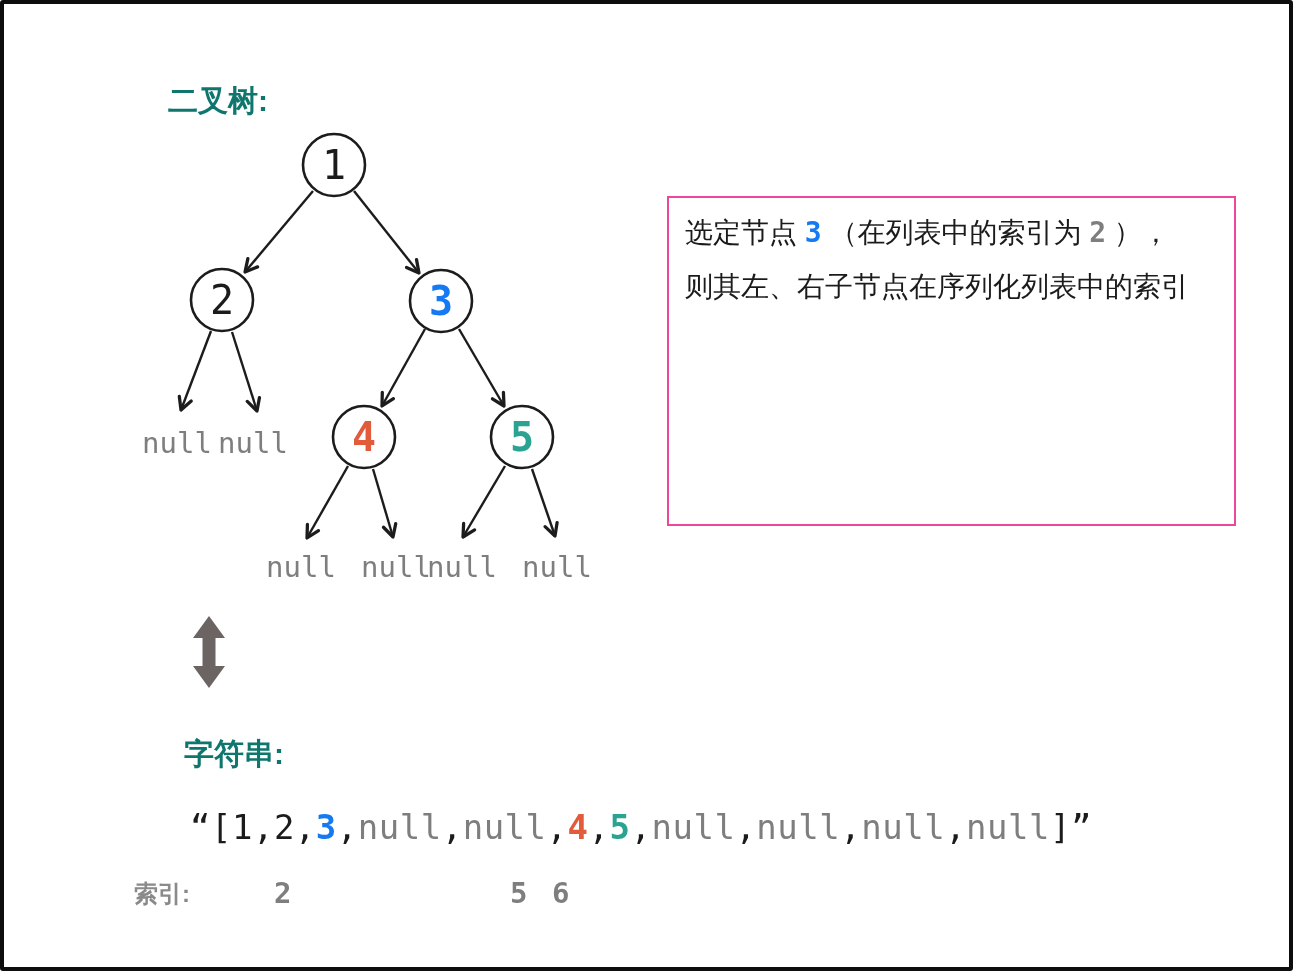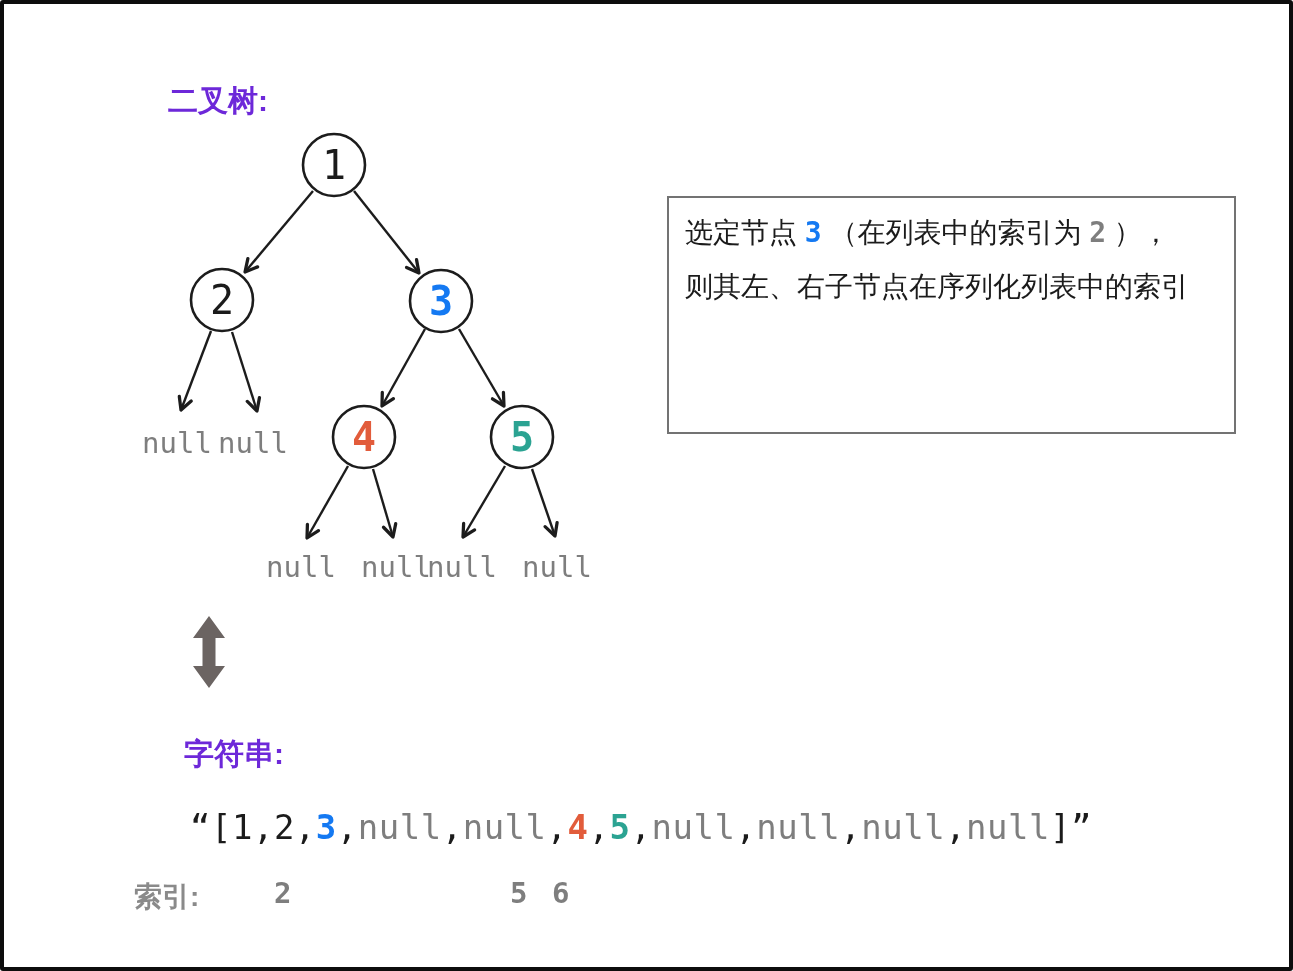--- a/index.html
+++ b/index.html
@@ -8,31 +8,31 @@
     position:relative;
     width:1293px;height:971px;
     box-sizing:border-box;
     background:#ffffff;
     border:4px solid #0d0d0d;
     border-radius:3px;
     overflow:hidden;
   }
   .abs{position:absolute;}
   .title{
-    font-size:30px;font-weight:bold;color:#6d28d9;
+    font-size:30px;font-weight:bold;color:#0f766e;
     white-space:nowrap;line-height:34px;
   }
   #tree-title{left:164px;top:80px;}
   #string-title{left:180px;top:733px;}
   #tree-svg{left:0;top:0;}
   
   .info-box{
-    left:663px;top:192px;width:569px;height:238px;
+    left:663px;top:192px;width:569px;height:330px;
     box-sizing:border-box;
-    border:2px solid #737373;
+    border:2px solid #ec4899;
     background:#ffffff;
     padding:8px 0 0 16px;
   }
   .box-line{
     height:54px;line-height:54px;
     font-size:28px;color:#1b1b1b;
     white-space:nowrap;
   }
   .mono, .seg-mono{font-family:"DejaVu Sans Mono",monospace;}
   .box-line.mono{font-size:28px;letter-spacing:1px;}
@@ -41,21 +41,21 @@
     left:150px;top:803px;
     font-family:"DejaVu Sans Mono",monospace;
     font-size:34px;line-height:40px;
     white-space:nowrap;color:#1b1b1b;
     letter-spacing:0.5px;
     margin-left:36px;
   }
   
   .index-label{
     left:130px;top:874px;
-    font-size:28px;font-weight:bold;color:#8a8a8a;
+    font-size:24px;font-weight:bold;color:#8a8a8a;
     white-space:nowrap;
   }
   .index-mark{
     top:872px;
     font-family:"DejaVu Sans Mono",monospace;
     font-size:29px;font-weight:bold;color:#7e7e7e;
   }
   #index-mark-0{left:270px;}
   #index-mark-1{left:506px;}
   #index-mark-2{left:548px;}

